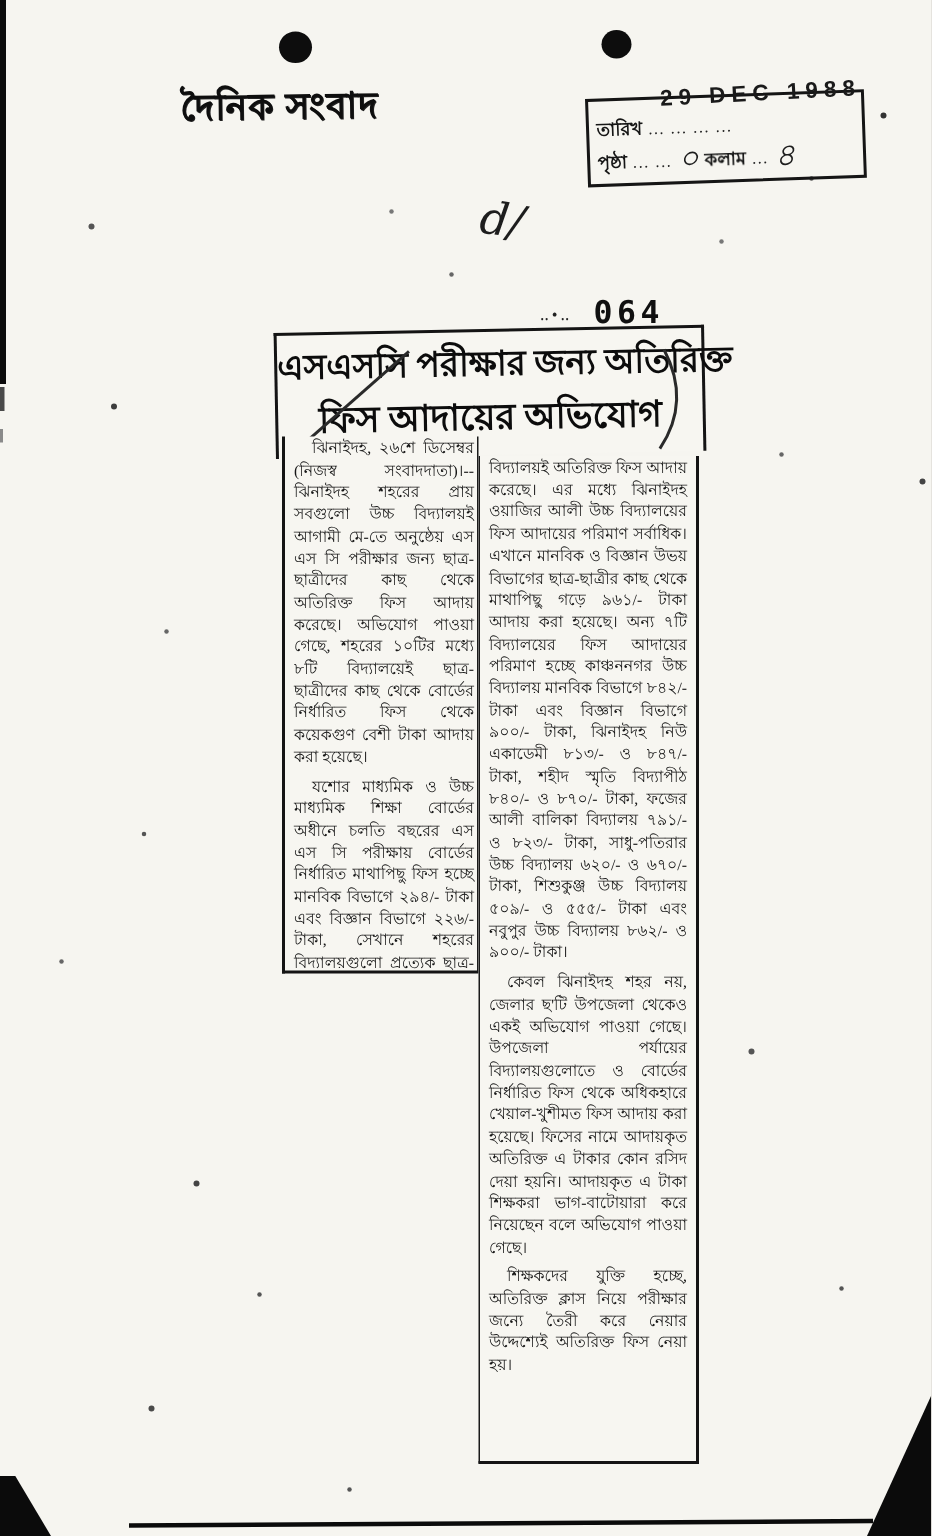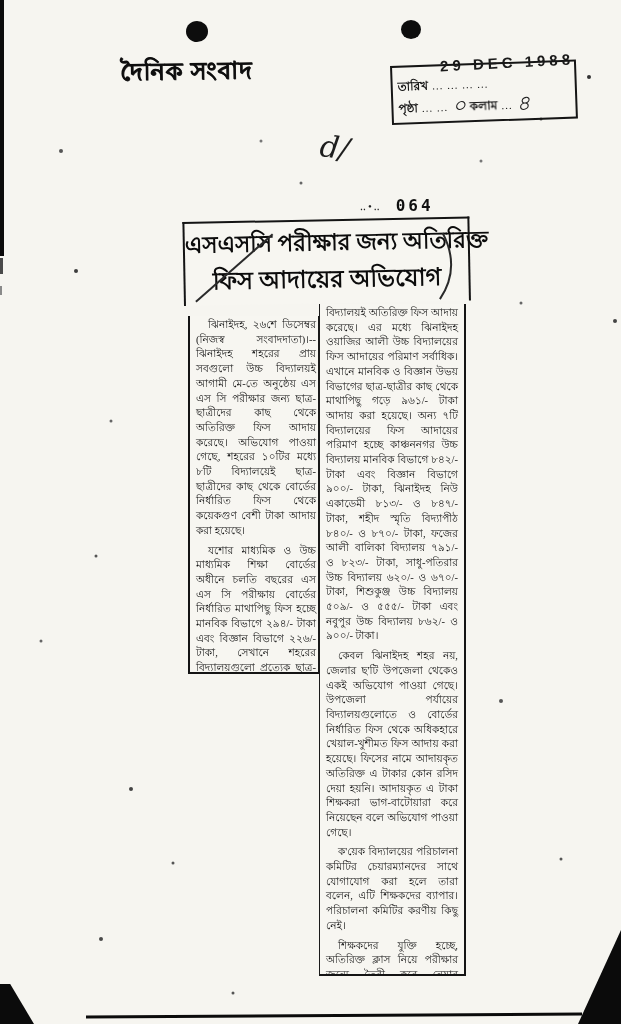--- a/index.html
+++ b/index.html
@@ -33,21 +33,21 @@
   
   .masthead{
     position:absolute;left:120px;top:52px;width:150px;
     font-size:24px;font-weight:bold;letter-spacing:1px;color:#0e0e0e;
     text-shadow:0.6px 0.6px 0 #222;
     transform:rotate(-0.8deg);
   }
   
   .refline{position:absolute;left:360px;top:196px;display:flex;align-items:center;gap:14px;}
   .ref-smudge{font-size:11px;color:#222;letter-spacing:2px;}
-  .ref-number{font-family:"DejaVu Sans Mono", monospace;font-weight:bold;font-size:16px;
+  .ref-number{font-family:"DejaVu Sans Mono", monospace;font-weight:bold;font-size:21px;
     letter-spacing:3px;color:#101010;}
   
   .stamp{
     position:absolute;left:390px;top:66px;width:182px;height:55px;
     border:2.5px solid #151515;transform:rotate(-2deg);transform-origin:left top;
     font-family:"Liberation Serif", serif;
   }
   .stamp .row{position:absolute;left:5px;display:flex;align-items:baseline;gap:4px;white-space:nowrap;}
   .stamp .row.r1{top:10px;}
   .stamp .row.r2{top:32px;}
@@ -76,21 +76,21 @@
   .hl{font-weight:bold;color:#0c0c0c;line-height:37px;white-space:nowrap;}
   .hl.l1{font-size:23px;margin-top:3px;}
   .hl.l2{font-size:24px;}
   .pen-svg{position:absolute;left:0;top:0;width:283px;height:82px;pointer-events:none;}
   .col{
     position:absolute;background:#f7f6f1;overflow:hidden;
     font-size:10.5px;line-height:14.7px;text-align:justify;color:#161616;
   }
   .col p{margin:0 0 5px 0;text-indent:12px;}
   .col p.no-indent{text-indent:0;}
-  .col1{left:188px;top:316px;width:131px;height:358px;
+  .col1{left:188px;top:291px;width:131px;height:358px;
     border-left:2px solid #141414;border-bottom:2px solid #141414;border-right:1.5px solid #1a1a1a;
     padding:2px 2px 4px 6px;box-sizing:border-box;}
   .col2{left:319px;top:304px;width:147px;height:672px;
     border-left:1.5px solid #1a1a1a;border-right:2px solid #141414;border-bottom:2px solid #141414;
     padding:2px 6px 18px 6px;box-sizing:border-box;}
 </style>
 </head>
 <body>
 
 <div class="page">
@@ -141,18 +141,17 @@
   </div>
 
   <div class="col col1">
     <p>ঝিনাইদহ, ২৬শে ডিসেম্বর (নিজস্ব সংবাদদাতা)।--ঝিনাইদহ শহরের প্রায় সবগুলো উচ্চ বিদ্যালয়ই আগামী মে-তে অনুষ্ঠেয় এস এস সি পরীক্ষার জন্য ছাত্র-ছাত্রীদের কাছ থেকে অতিরিক্ত ফিস আদায় করেছে। অভিযোগ পাওয়া গেছে, শহরের ১০টির মধ্যে ৮টি বিদ্যালয়েই ছাত্র-ছাত্রীদের কাছ থেকে বোর্ডের নির্ধারিত ফিস থেকে কয়েকগুণ বেশী টাকা আদায় করা হয়েছে।</p>
     <p>যশোর মাধ্যমিক ও উচ্চ মাধ্যমিক শিক্ষা বোর্ডের অধীনে চলতি বছরের এস এস সি পরীক্ষায় বোর্ডের নির্ধারিত মাথাপিছু ফিস হচ্ছে মানবিক বিভাগে ২৯৪/- টাকা এবং বিজ্ঞান বিভাগে ২২৬/- টাকা, সেখানে শহরের বিদ্যালয়গুলো প্রত্যেক ছাত্র-ছাত্রীর কাছ থেকে ১ হাজার টাকা পর্যন্ত আদায় করেছে। ঝিনাইদহ শহরে ১০টি উচ্চ বিদ্যালয় রয়েছে। ঝিনাইদহ সরকারী উচ্চ বিদ্যালয় এবং ঝিনাইদহ সরকারী উচ্চ বালিকা বিদ্যালয় বোর্ডের নির্ধারিত ফিস আদায় করেছে। অন্য ৮টি উচ্চ</p>
   </div>
 
   <div class="col col2">
     <p class="no-indent">বিদ্যালয়ই অতিরিক্ত ফিস আদায় করেছে। এর মধ্যে ঝিনাইদহ ওয়াজির আলী উচ্চ বিদ্যালয়ের ফিস আদায়ের পরিমাণ সর্বাধিক। এখানে মানবিক ও বিজ্ঞান উভয় বিভাগের ছাত্র-ছাত্রীর কাছ থেকে মাথাপিছু গড়ে ৯৬১/- টাকা আদায় করা হয়েছে। অন্য ৭টি বিদ্যালয়ের ফিস আদায়ের পরিমাণ হচ্ছে কাঞ্চননগর উচ্চ বিদ্যালয় মানবিক বিভাগে ৮৪২/- টাকা এবং বিজ্ঞান বিভাগে ৯০০/- টাকা, ঝিনাইদহ নিউ একাডেমী ৮১৩/- ও ৮৪৭/- টাকা, শহীদ স্মৃতি বিদ্যাপীঠ ৮৪০/- ও ৮৭০/- টাকা, ফজের আলী বালিকা বিদ্যালয় ৭৯১/- ও ৮২৩/- টাকা, সাধু-পতিরার উচ্চ বিদ্যালয় ৬২০/- ও ৬৭০/- টাকা, শিশুকুঞ্জ উচ্চ বিদ্যালয় ৫০৯/- ও ৫৫৫/- টাকা এবং নবুপুর উচ্চ বিদ্যালয় ৮৬২/- ও ৯০০/- টাকা।</p>
     <p>কেবল ঝিনাইদহ শহর নয়, জেলার ছ'টি উপজেলা থেকেও একই অভিযোগ পাওয়া গেছে। উপজেলা পর্যায়ের বিদ্যালয়গুলোতে ও বোর্ডের নির্ধারিত ফিস থেকে অধিকহারে খেয়াল-খুশীমত ফিস আদায় করা হয়েছে। ফিসের নামে আদায়কৃত অতিরিক্ত এ টাকার কোন রসিদ দেয়া হয়নি। আদায়কৃত এ টাকা শিক্ষকরা ভাগ-বাটোয়ারা করে নিয়েছেন বলে অভিযোগ পাওয়া গেছে।</p>
-    <p>ক'য়েক বিদ্যালয়ের পরিচালনা কমিটির চেয়ারম্যানদের সাথে যোগাযোগ করা হলে তারা বলেন, এটি শিক্ষকদের ব্যাপার। পরিচালনা কমিটির করণীয় কিছু নেই।</p>
     <p>শিক্ষকদের যুক্তি হচ্ছে, অতিরিক্ত ক্লাস নিয়ে পরীক্ষার জন্যে তৈরী করে নেয়ার উদ্দেশ্যেই অতিরিক্ত ফিস নেয়া হয়।</p>
 
   </div>
 
 </div>
 
 </body></html>

